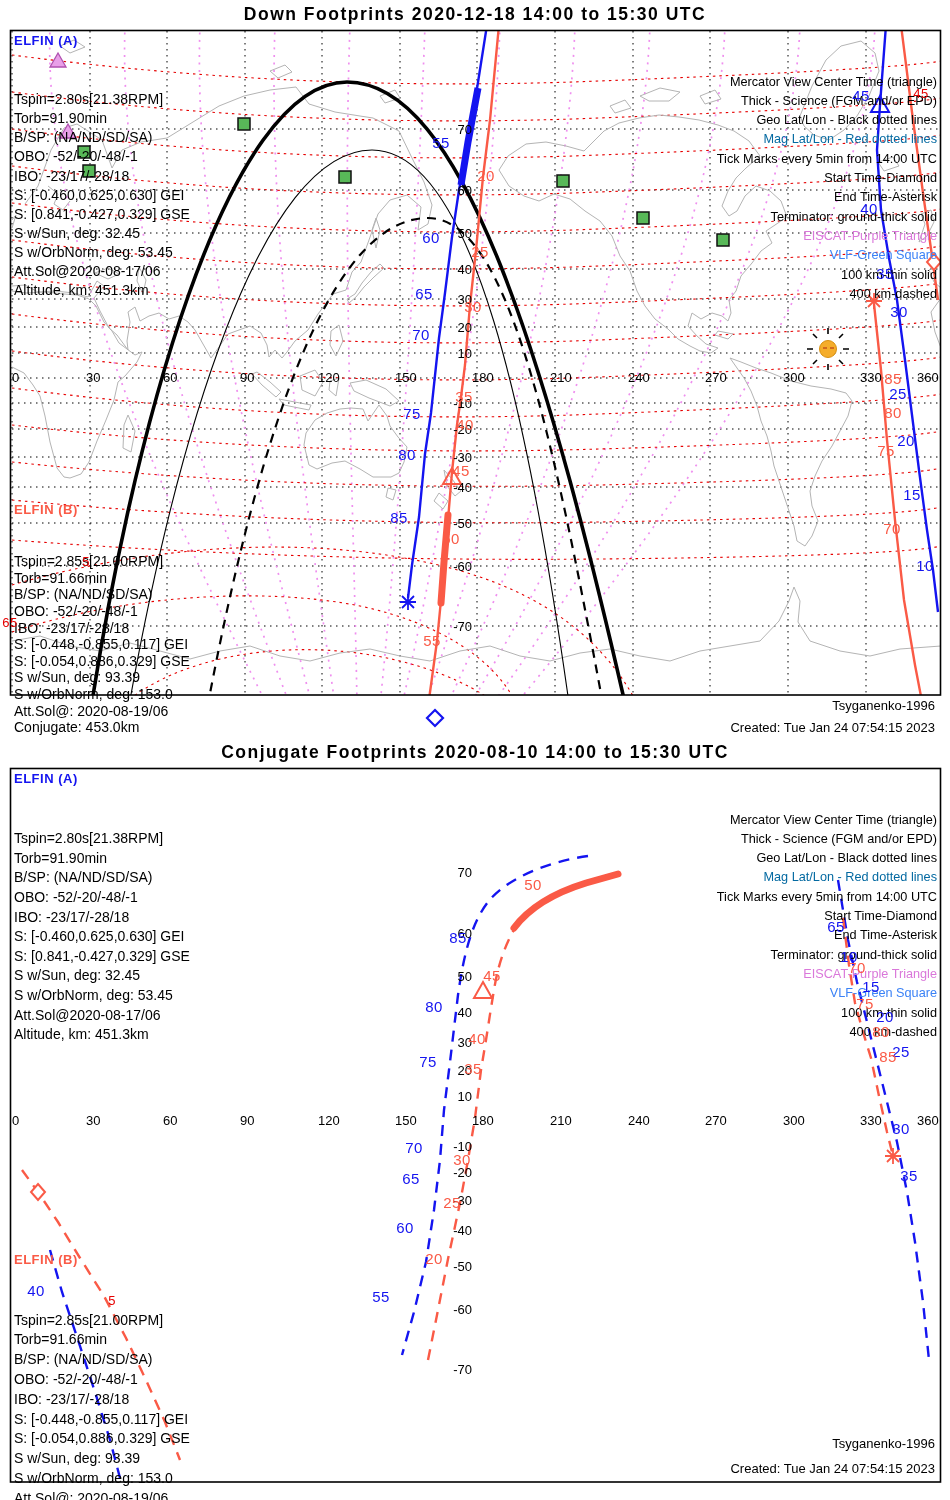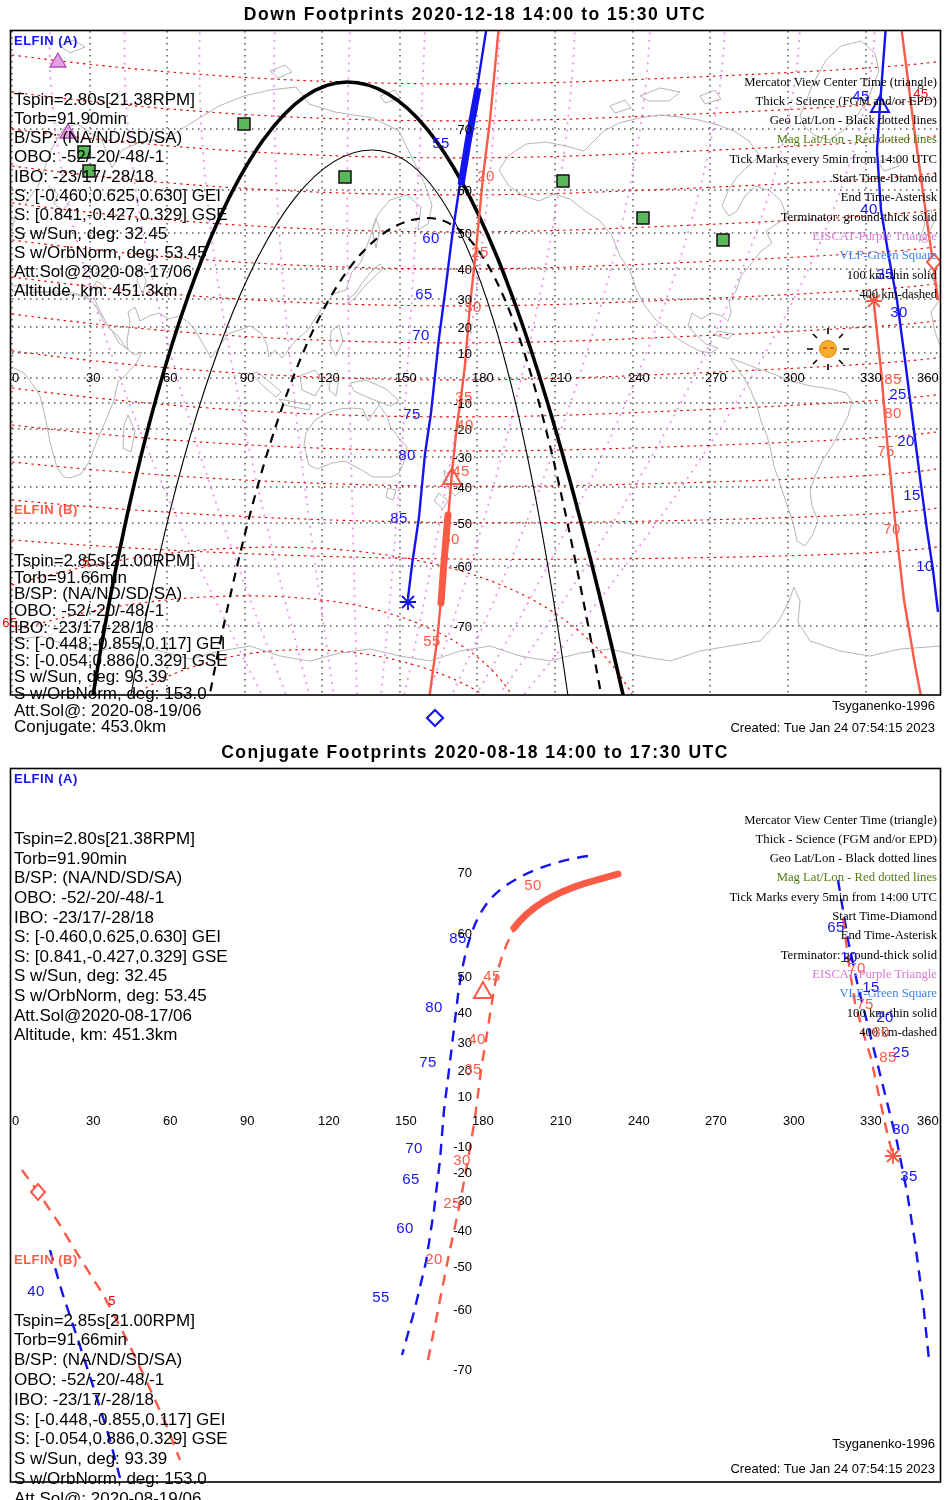--- a/index.html
+++ b/index.html
@@ -2,25 +2,25 @@
 <html><head>
 <meta charset="utf-8">
 <style>
   html,body{margin:0;padding:0;background:#fff;}
   body{width:950px;height:1500px;position:relative;font-family:"Liberation Sans",sans-serif;color:#000;overflow:hidden;}
   svg{position:absolute;left:0;top:0;}
   .ptitle{position:absolute;left:0;width:950px;text-align:center;font-size:17.5px;font-weight:600;letter-spacing:1.5px;white-space:pre;}
   .bhdr{position:absolute;font-size:13px;font-weight:700;letter-spacing:.5px;}
   .b-blue{color:#1414f0}
   .b-red{color:#fa5a46}
-  .lines{position:absolute;font-size:17px;white-space:pre;}
+  .lines{position:absolute;font-size:14px;white-space:pre;}
   .lines span{display:block;}
-  .legend{position:absolute;text-align:right;font-size:12.7px;white-space:pre;font-family:Liberation Serif, serif;}
+  .legend{position:absolute;text-align:right;font-size:12.7px;white-space:pre;}
   .legend span{display:block;}
-  .legend span.red{color:#4d7c0f}
+  .legend span.red{color:#0369a1}
   .legend span.violet{color:#da78da}
   .legend span.green{color:#3b82f6}
   .credit{position:absolute;font-size:13px;white-space:pre;}
   .lonwrap,.latwrap,.ticks{position:absolute;left:0;top:0;width:0;height:0;}
   .lon{position:absolute;font-size:13px;transform:translate(0,-50%);white-space:pre;}
   .lat{position:absolute;left:434px;width:38px;text-align:right;font-size:13px;transform:translate(0,-50%);white-space:pre;}
   .tick{position:absolute;font-size:15px;font-weight:400;transform:translate(-50%,-50%);letter-spacing:.5px;white-space:pre;}
   .tick.b{color:#1414f0}
   .tick.r{color:#fa5a46}
   .tick.m{color:#e60000;font-size:13px}
@@ -210,21 +210,21 @@
     <span class="tick r" style="left: 432px; top: 640px;">55</span>
     <span class="tick r" style="left: 893px; top: 378px;">85</span>
     <span class="tick r" style="left: 893px; top: 412px;">80</span>
     <span class="tick r" style="left: 886px; top: 450px;">75</span>
     <span class="tick r" style="left: 892px; top: 528px;">70</span>
     <span class="tick m" style="left: 921px; top: 93px;">45</span>
     <span class="tick m" style="left: 10px; top: 622px;">65</span>
     <span class="tick m" style="left: 86px; top: 561px;">5</span>
   </div>
 
-<div class="ptitle" style="top:742px">Conjugate Footprints 2020-08-18 14:00 to 17:30 UTC</div>
+<div class="ptitle" style="top:742px">Conjugate Footprints 2020-08-10 14:00 to 15:30 UTC</div>
 
 <div class="bhdr b-blue" style="left:14px;top:771px">ELFIN (A)</div>
 <div class="lines" style="left:14px;top:790px;line-height:19.6px">
   
 <span>Tspin=2.80s[21.38RPM]</span><span>Torb=91.90min</span><span>B/SP: (NA/ND/SD/SA)</span><span>OBO: -52/-20/-48/-1</span><span>IBO: -23/17/-28/18</span><span>S: [-0.460,0.625,0.630] GEI</span><span>S: [0.841,-0.427,0.329] GSE</span><span>S w/Sun, deg: 32.45</span><span>S w/OrbNorm, deg: 53.45</span><span>Att.Sol@2020-08-17/06</span><span>Altitude, km: 451.3km</span></div>
 
 <div class="bhdr b-red" style="left:14px;top:1252px">ELFIN (B)</div>
 <div class="lines" style="left:14px;top:1271px;line-height:19.8px">
   
 <span>Tspin=2.85s[21.00RPM]</span><span>Torb=91.66min</span><span>B/SP: (NA/ND/SD/SA)</span><span>OBO: -52/-20/-48/-1</span><span>IBO: -23/17/-28/18</span><span>S: [-0.448,-0.855,0.117] GEI</span><span>S: [-0.054,0.886,0.329] GSE</span><span>S w/Sun, deg: 93.39</span><span>S w/OrbNorm, deg: 153.0</span><span>Att.Sol@: 2020-08-19/06</span></div>

